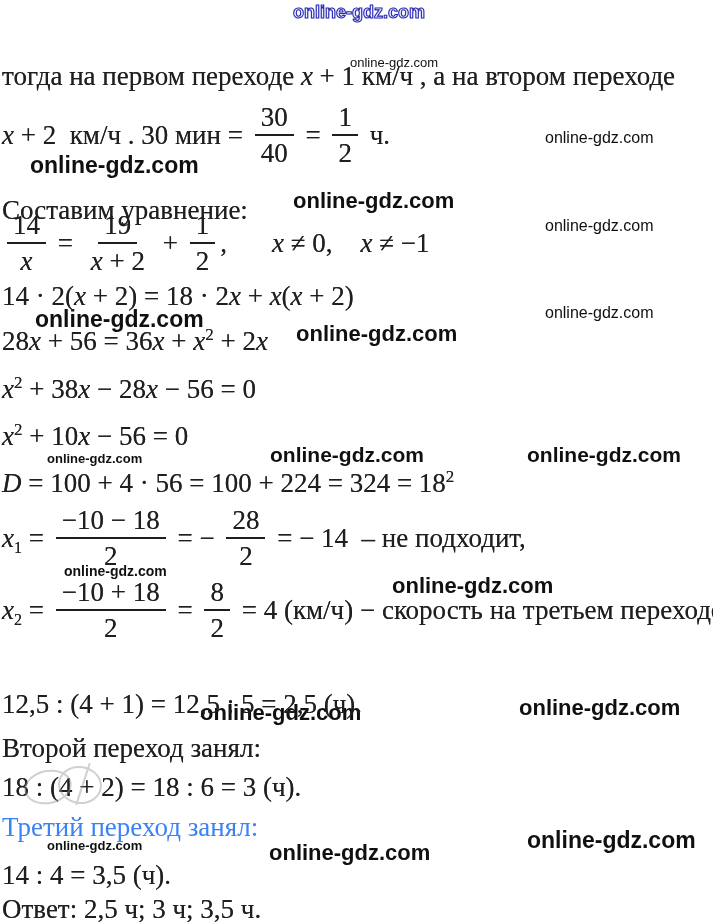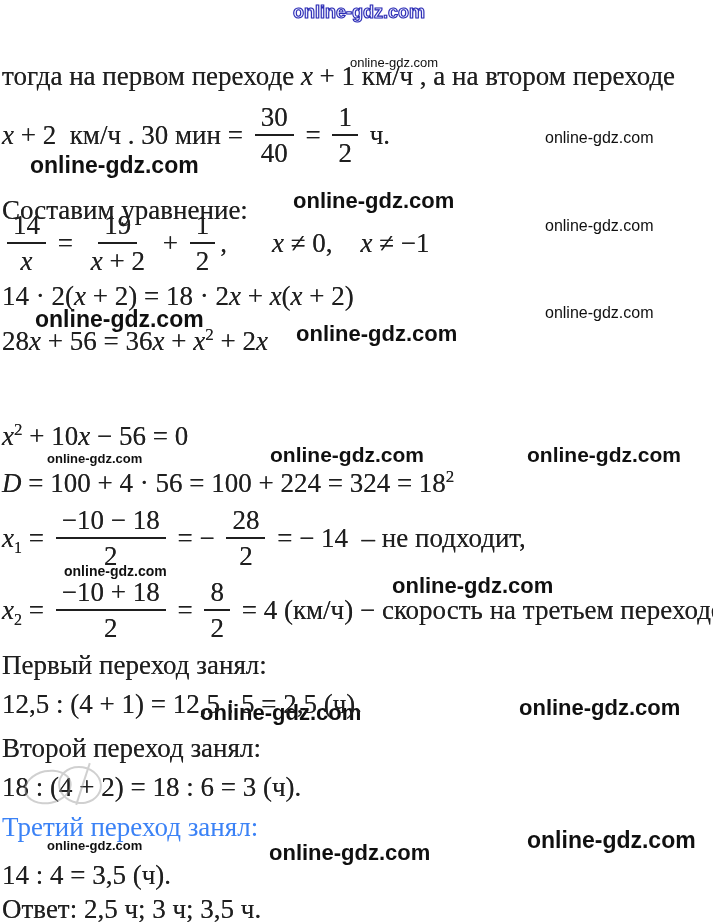--- a/index.html
+++ b/index.html
@@ -78,20 +78,21 @@
     <span class="frac"><span class="num">1</span><span class="den">2</span></span>
     <span>,</span>
     <span style="margin-left:45px;"><i class="mi">x</i><span> ≠ 0,</span></span>
     <span style="margin-left:28px;"><i class="mi">x</i><span> ≠ −1</span></span>
   </div>
 
   <div class="line" style="top:281px;"><span>14 · 2(</span><i class="mi">x</i><span> + 2) = 18 · 2</span><i class="mi">x</i><span> + </span><i class="mi">x</i><span>(</span><i class="mi">x</i><span> + 2)</span></div>
 
   <div class="line" style="top:326px;"><span>28</span><i class="mi">x</i><span> + 56 = 36</span><i class="mi">x</i><span> + </span><i class="mi">x</i><sup>2</sup><span> + 2</span><i class="mi">x</i></div>
 
+  <div class="line" style="top:374px;"><i class="mi">x</i><sup>2</sup><span> + 38</span><i class="mi">x</i><span> − 28</span><i class="mi">x</i><span> − 56 = 0</span></div>
 
   <div class="line" style="top:421px;"><i class="mi">x</i><sup>2</sup><span> + 10</span><i class="mi">x</i><span> − 56 = 0</span><i class="mi"></i><span></span></div>
 
   <div class="line" style="top:468px;"><i class="mi">D</i><span> = 100 + 4 · 56 = 100 + 224 = 324 = 18</span><sup>2</sup></div>
 
   <div class="line mathline" style="top:504px;height:68px;">
     <span><i class="mi">x</i><sub>1</sub><span> = </span></span>
     <span class="frac"><span class="num">−10 − 18</span><span class="den">2</span></span>
     <span> = − </span>
     <span class="frac"><span class="num">28</span><span class="den">2</span></span>
@@ -99,21 +100,20 @@
   </div>
 
   <div class="line mathline" style="top:576px;height:68px;">
     <span><i class="mi">x</i><sub>2</sub><span> = </span></span>
     <span class="frac"><span class="num">−10 + 18</span><span class="den">2</span></span>
     <span> = </span>
     <span class="frac"><span class="num">8</span><span class="den">2</span></span>
     <span> = 4 (км/ч) − скорость на третьем переходе.</span>
   </div>
 
-  <div class="line" style="top:650px;"><span>Первый переход занял:</span></div>
 
   <div class="line" style="top:689px;"><span>12,5 : (4 + 1) = 12,5 : 5 = 2,5 (ч).</span></div>
 
   <div class="line" style="top:733px;"><span>Второй переход занял:</span></div>
 
   <div class="line" style="top:772px;"><span>18 : (4 + 2) = 18 : 6 = 3 (ч).</span></div>
 
   <div class="scribble">
       <span class="c1"></span>
       <span class="c2"></span>

